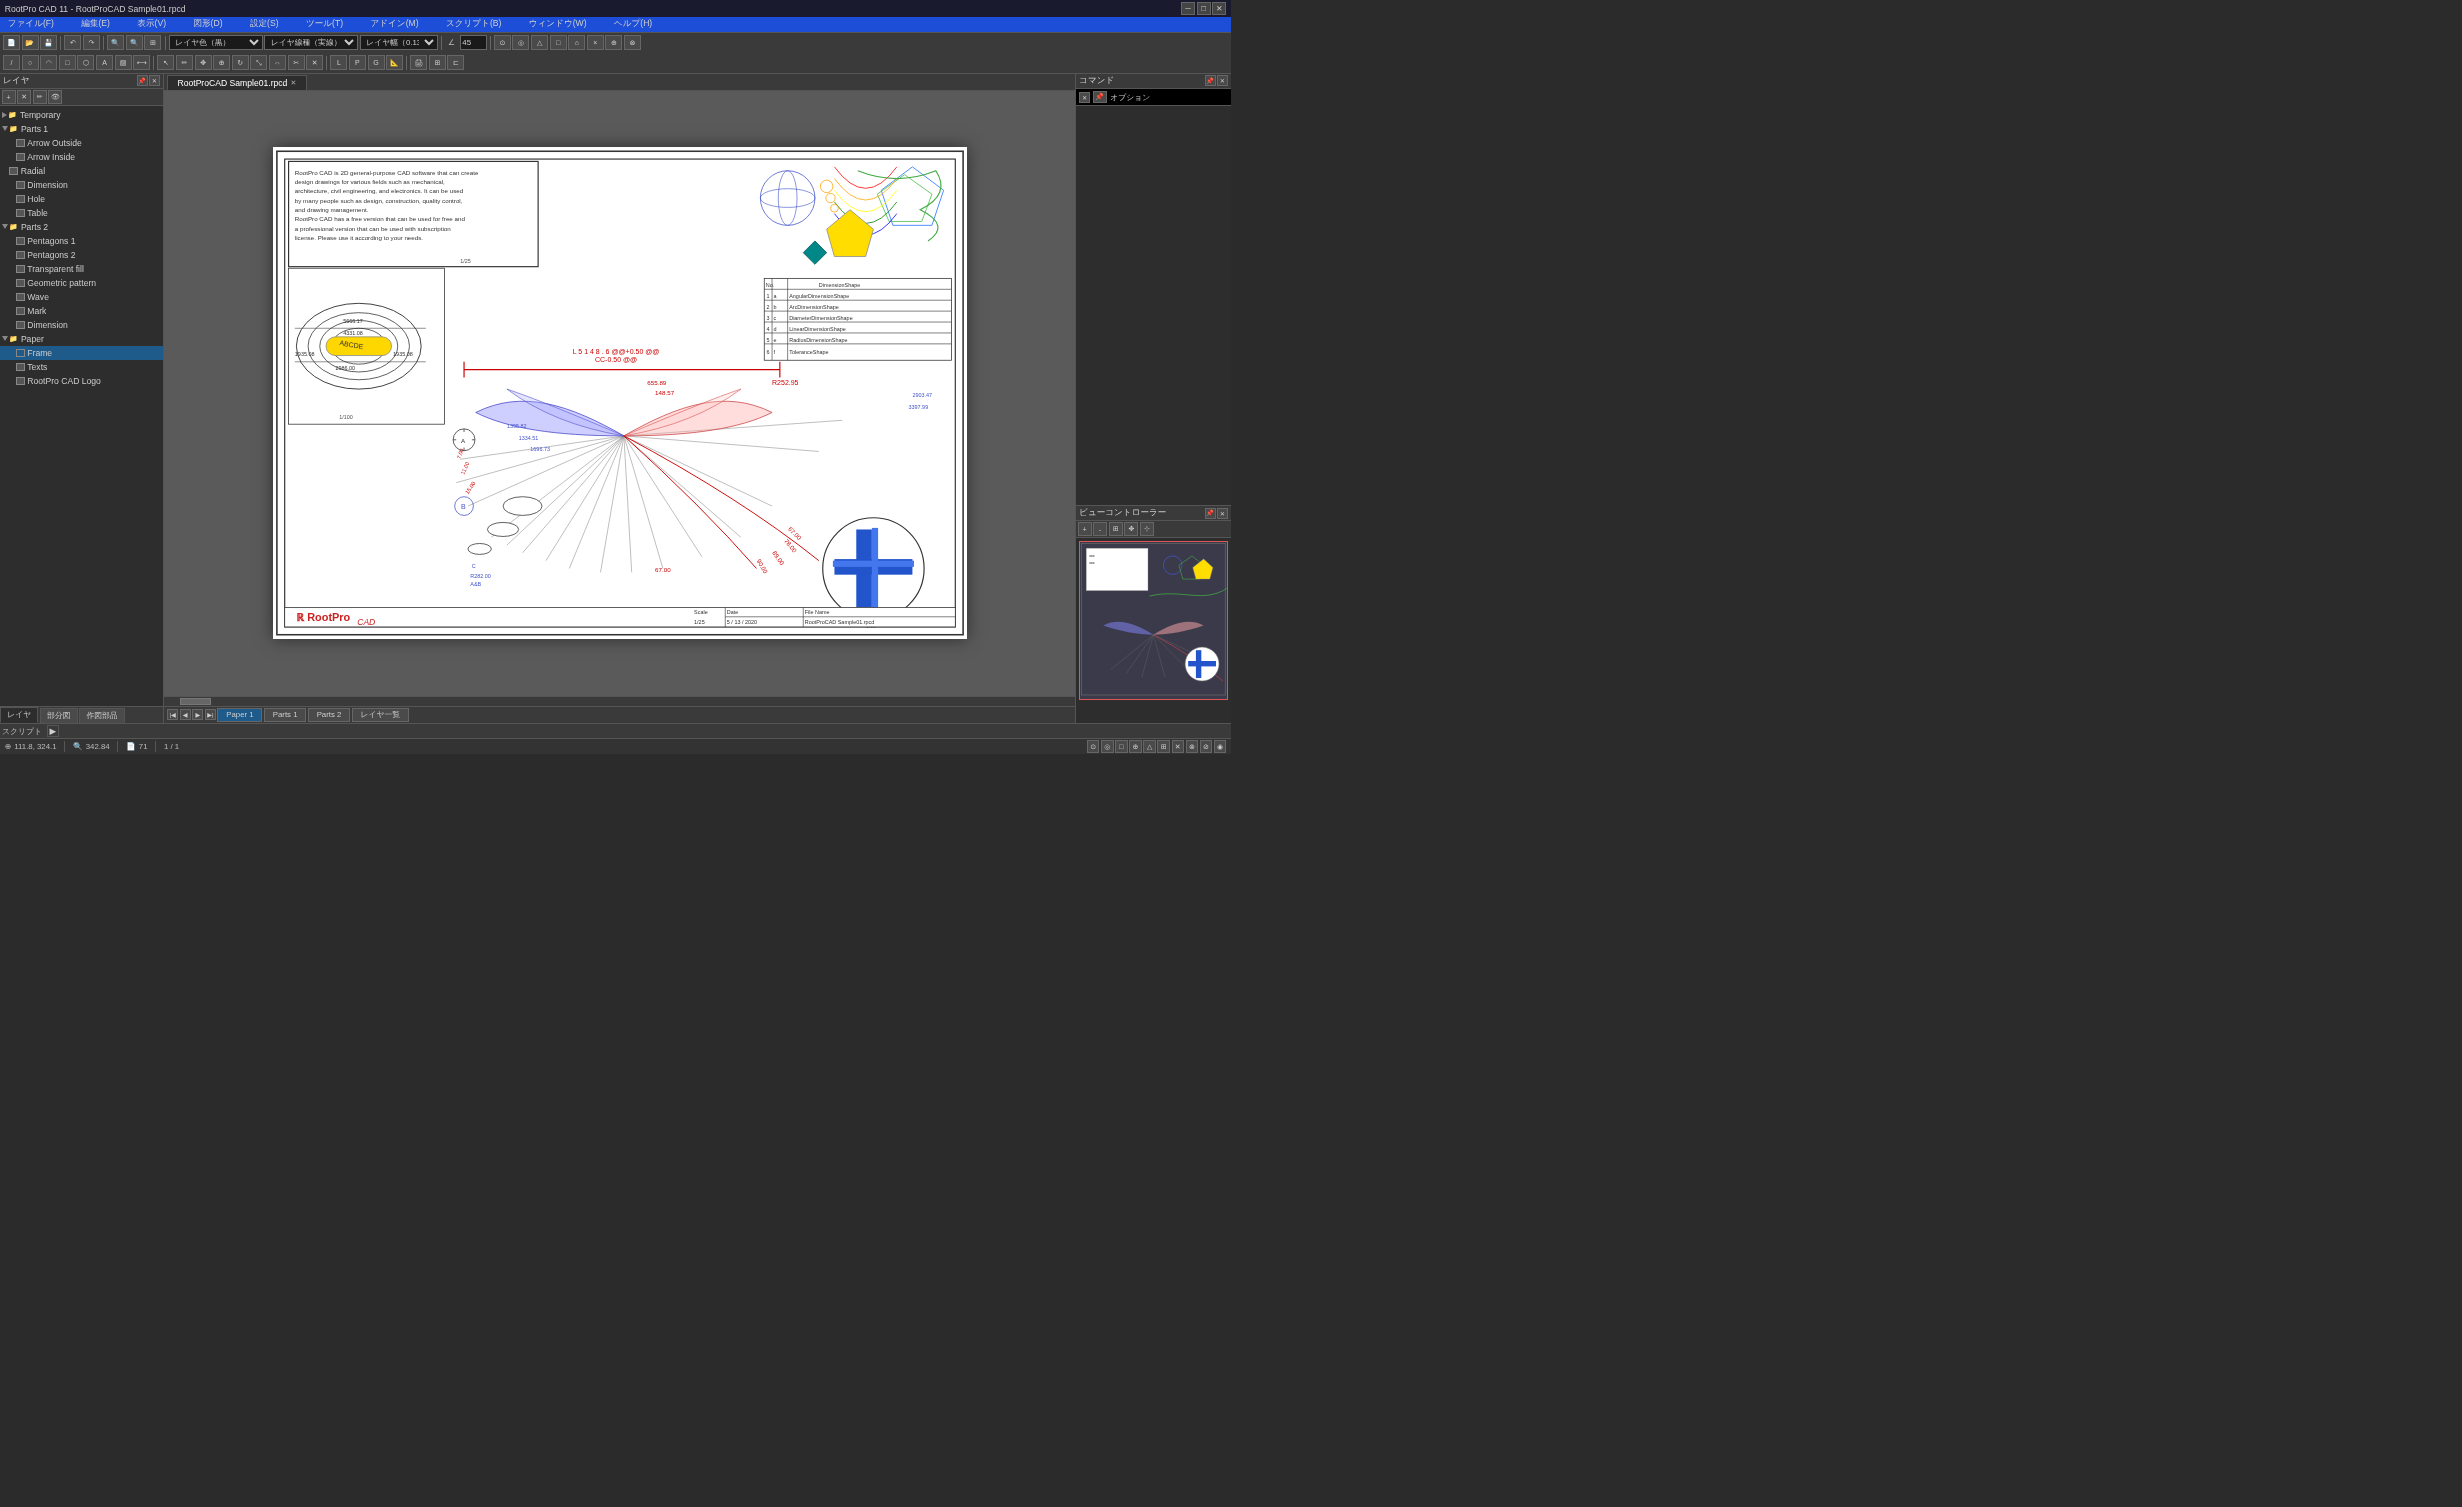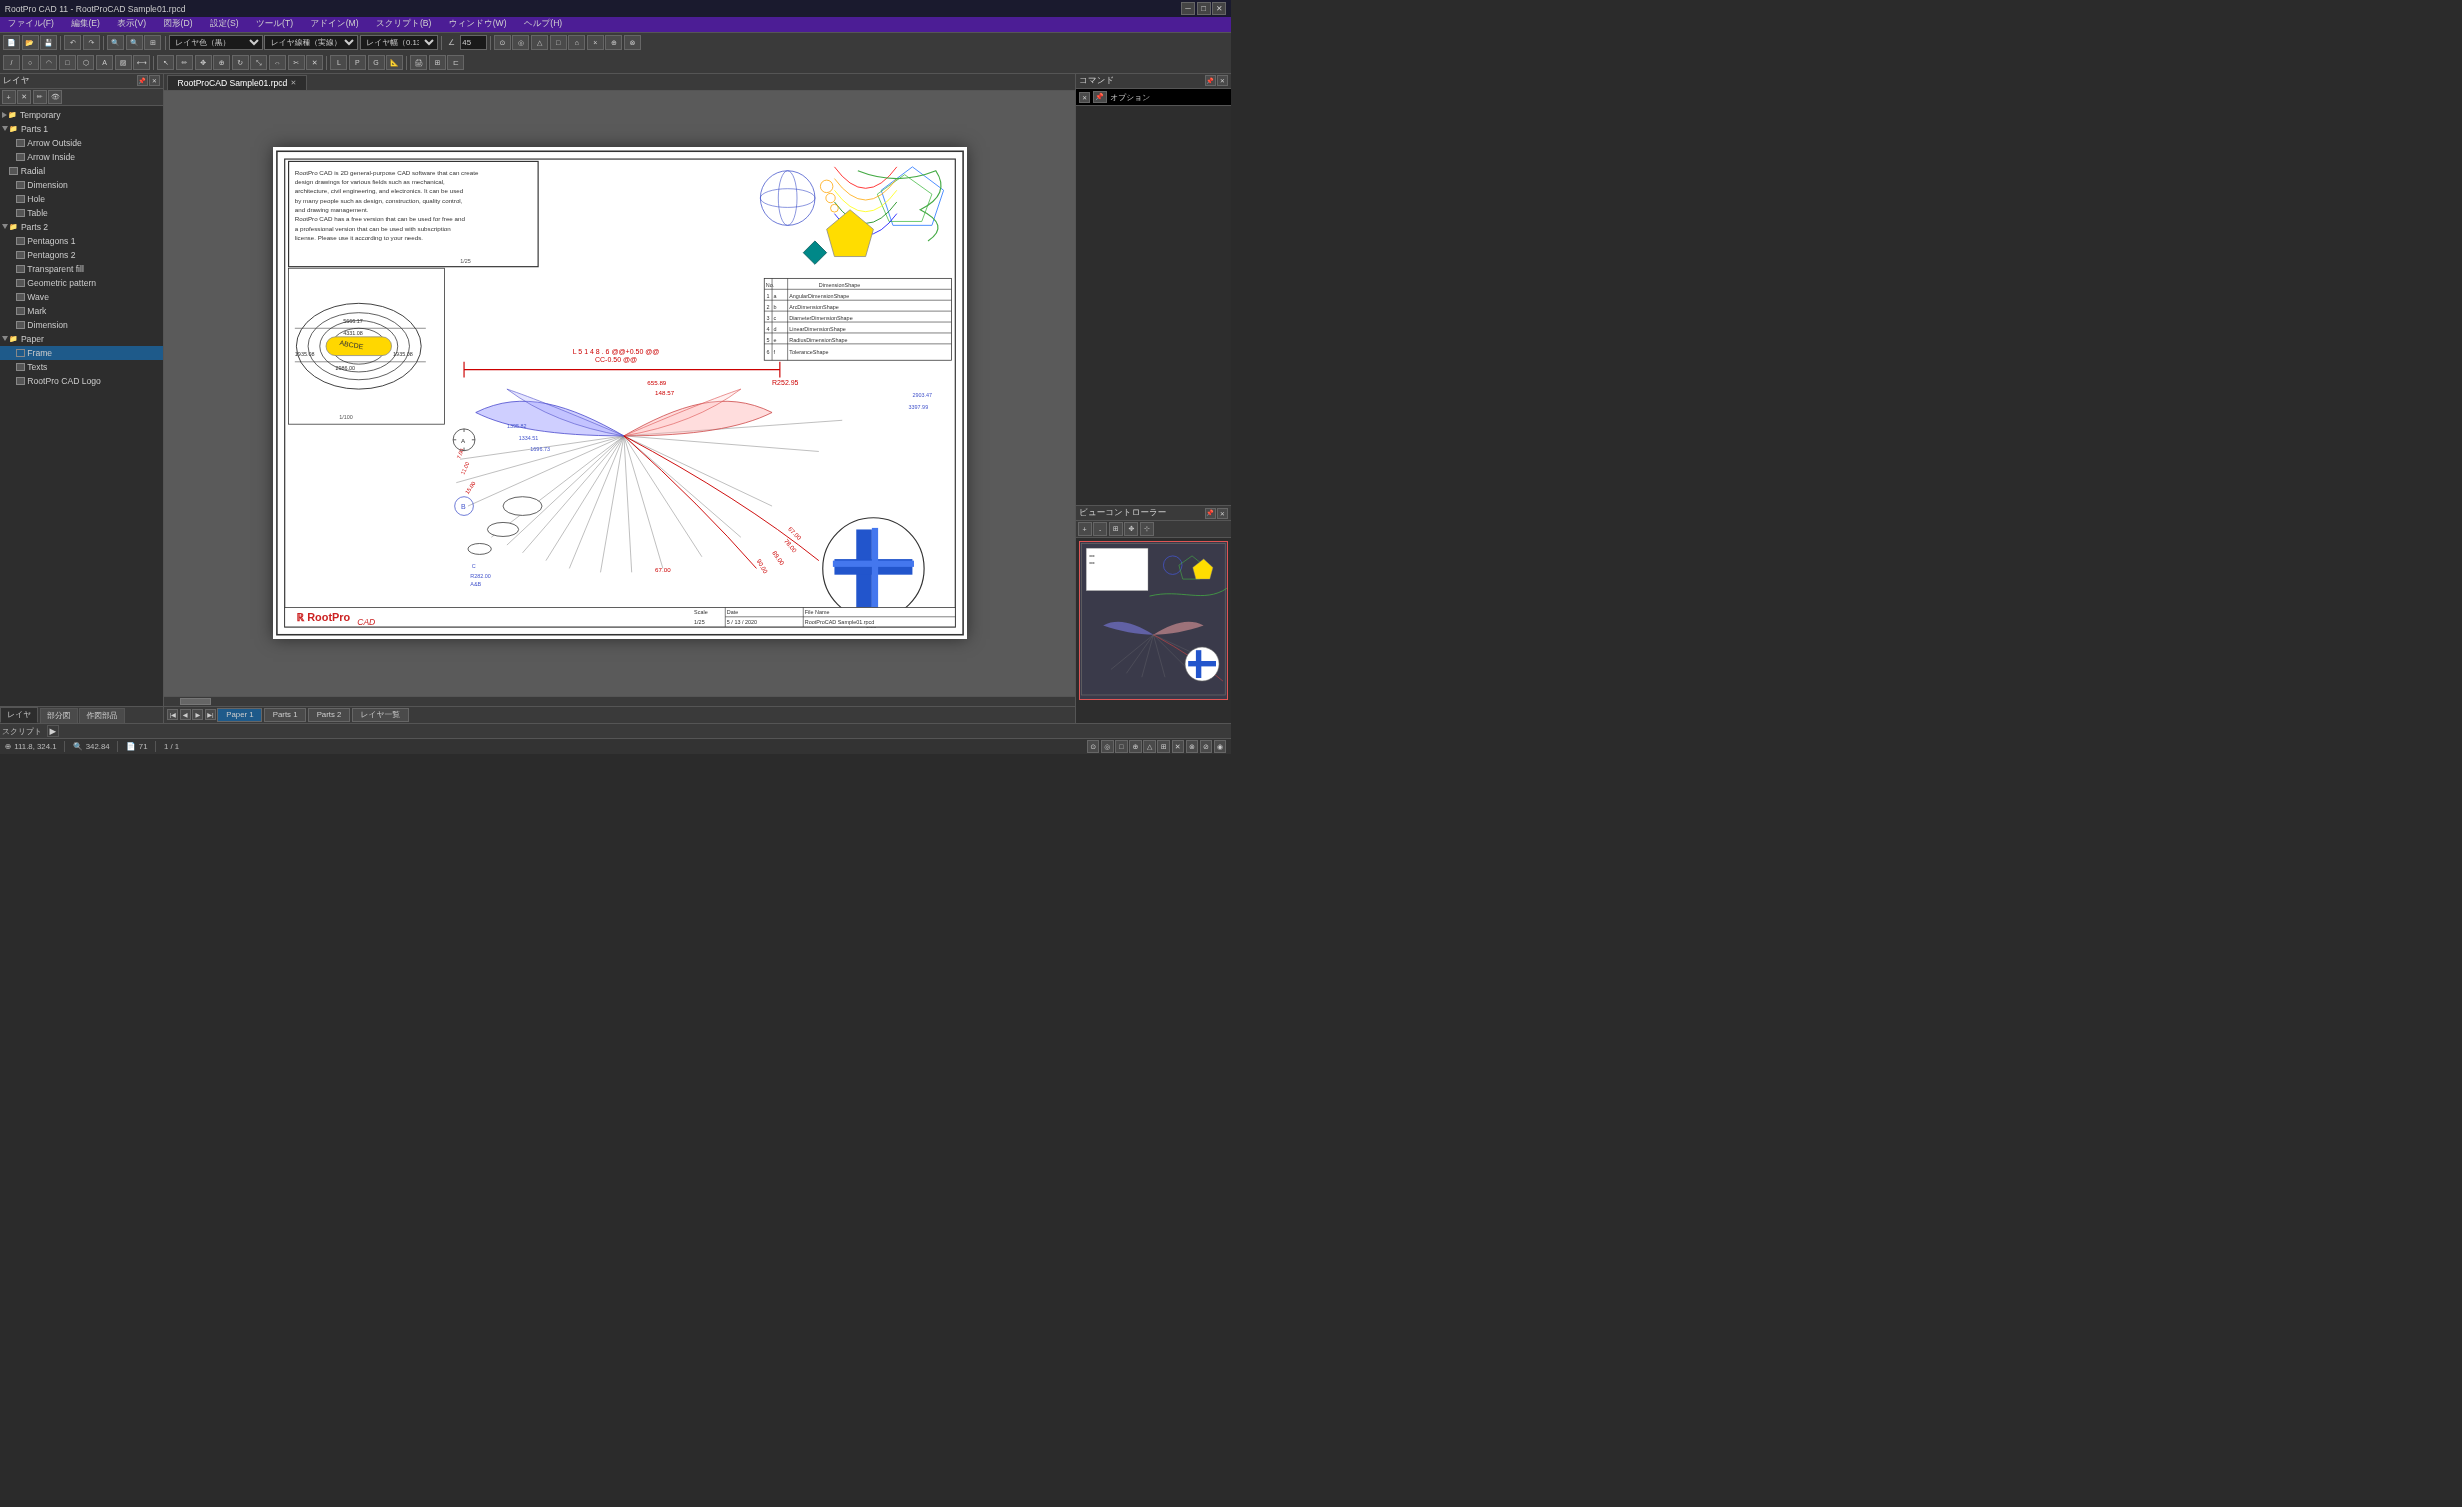--- a/index.html
+++ b/index.html
@@ -37,25 +37,25 @@
       font-size: 7.8px;
       display: flex;
       align-items: center;
       justify-content: center;
       cursor: pointer;
     }
 
     
     .menu-bar {
       height: 15.6px;
-      background: #4c1d95;
+      background: #1d4ed8;
       display: flex;
       align-items: center;
       padding: 0 3.1px;
-      gap: 8px;
+      gap: 18px;
       border-bottom: 0.8px solid #555;
     }
     .menu-item {
       padding: 1.6px 4.7px;
       font-size: 8.6px;
       color: #d0d0d0;
       cursor: pointer;
     }
 
     

